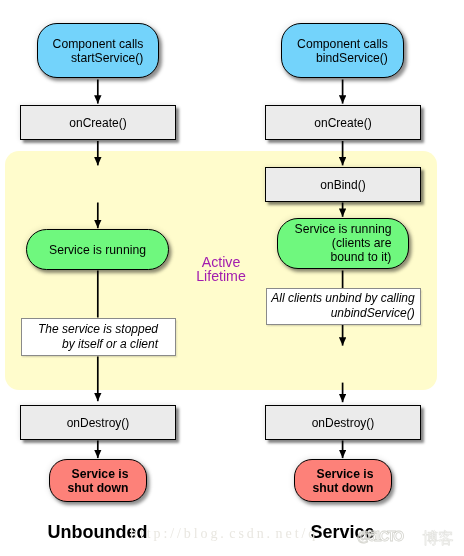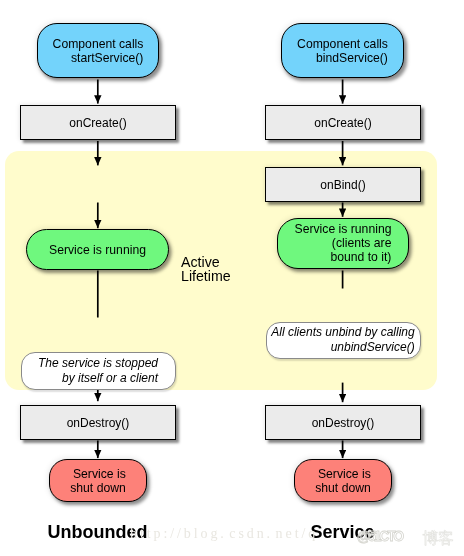--- a/index.html
+++ b/index.html
@@ -14,28 +14,28 @@
         align-items:center;justify-content:center;text-align:right;
         white-space:pre;color:#000;}
 
   .proc{background:#ebebeb;border:1.6px solid #000;font-size:12px;line-height:14px;
         box-shadow:2.5px 2.5px 2.5px rgba(0,0,0,0.45), 0 0 5px rgba(0,0,0,0.13);}
 
   .term{border:1.6px solid #000;font-size:12.2px;line-height:14px;
         box-shadow:2.5px 3px 3.5px rgba(0,0,0,0.42), 0 0 6px rgba(0,0,0,0.13);}
   .blue{background:#73d3fb;}
   .green{background:#6ff87e;}
-  .red{background:#fd8179;}
+  .red{background:#fd8179;font-weight:bold;}
 
-  .note{background:#fff;border:1.2px solid #8a8a8a;border-radius:14px;
+  .note{background:#fff;border:1.2px solid #8a8a8a;border-radius:0;
         font-size:12px;font-style:italic;line-height:15px;
-        box-shadow:1px 1.5px 1.5px rgba(0,0,0,0.13);margin-top:34px;}
+        box-shadow:1px 1.5px 1.5px rgba(0,0,0,0.13);}
 
-  .lifelabel{position:absolute;color:#000000;font-size:14.2px;line-height:14.2px;
-             text-align:left;white-space:pre;}
+  .lifelabel{position:absolute;color:#a21caf;font-size:14.2px;line-height:14.2px;
+             text-align:center;white-space:pre;}
   .caption{position:absolute;font-weight:bold;font-size:18px;text-align:center;
            white-space:nowrap;color:#000;}
 
   .wm{position:absolute;white-space:nowrap;}
   .wm-url{color:#e9e7e1;font-family:"Liberation Serif",serif;font-size:14px;letter-spacing:2.9px;}
   .wm-logo{font-family:"Liberation Sans",sans-serif;font-size:14px;font-weight:bold;color:transparent;-webkit-text-stroke:0.8px #d5d5cf;letter-spacing:-2.3px;}
 
   svg.arrows{position:absolute;left:0;top:0;width:464px;height:556px;pointer-events:none;}
 </style>
 </head>

